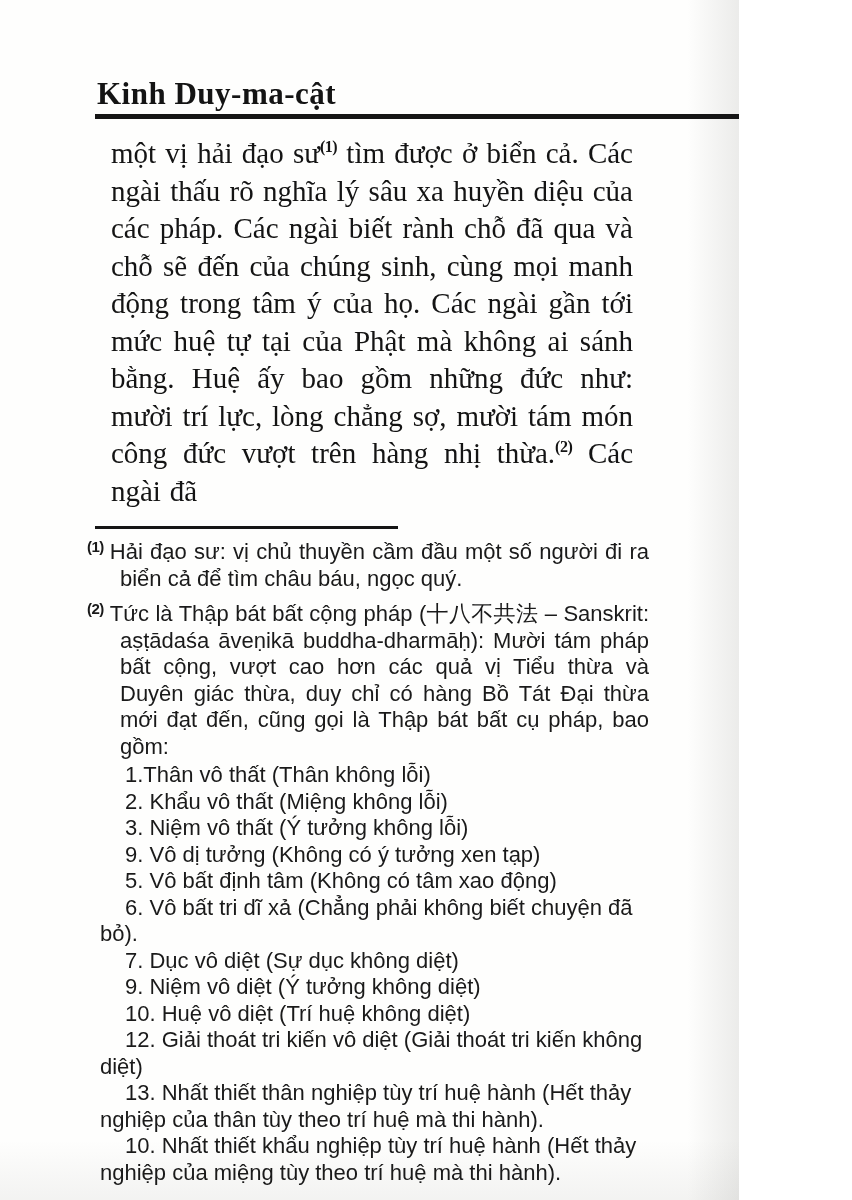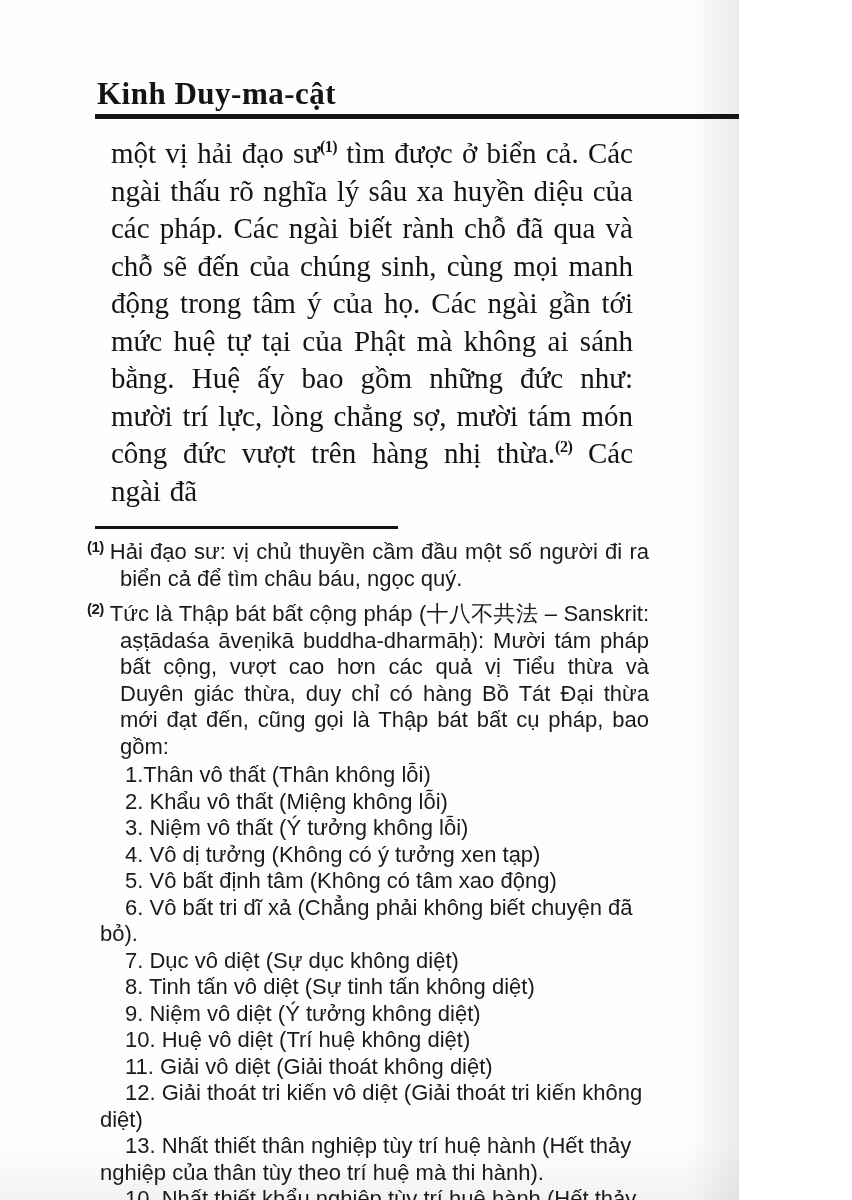--- a/index.html
+++ b/index.html
@@ -117,28 +117,26 @@
 
     <p class="fn-para"><sup class="fn-marker">(1)</sup><span>Hải đạo sư: vị chủ thuyền cầm đầu một số người đi ra biển cả để tìm châu báu, ngọc quý.</span></p>
 
     <div>
       <p class="fn-para intro"><sup class="fn-marker">(2)</sup><span>Tức là Thập bát bất cộng pháp (十八不共法 – Sanskrit: aṣṭādaśa āveṇikā buddha-dharmāḥ): Mười tám pháp bất cộng, vượt cao hơn các quả vị Tiểu thừa và Duyên giác thừa, duy chỉ có hàng Bồ Tát Đại thừa mới đạt đến, cũng gọi là Thập bát bất cụ pháp, bao gồm:</span></p>
 
       <ul class="fn-list">
         <li>1.Thân vô thất (Thân không lỗi)</li>
         <li>2. Khẩu vô thất (Miệng không lỗi)</li>
         <li>3. Niệm vô thất (Ý tưởng không lỗi)</li>
-        <li>4. Vô dị tưởng (Không có ý tưởng xen tạp)</li>
+        <li>9. Vô dị tưởng (Không có ý tưởng xen tạp)</li>
         <li>5. Vô bất định tâm (Không có tâm xao động)</li>
         <li>6. Vô bất tri dĩ xả (Chẳng phải không biết chuyện đã bỏ).</li>
         <li>7. Dục vô diệt (Sự dục không diệt)</li>
-        <li>8. Tinh tấn vô diệt (Sự tinh tấn không diệt)</li>
         <li>9. Niệm vô diệt (Ý tưởng không diệt)</li>
         <li>10. Huệ vô diệt (Trí huệ không diệt)</li>
-        <li>11. Giải vô diệt (Giải thoát không diệt)</li>
         <li>12. Giải thoát tri kiến vô diệt (Giải thoát tri kiến không diệt)</li>
         <li>13. Nhất thiết thân nghiệp tùy trí huệ hành (Hết thảy nghiệp của thân tùy theo trí huệ mà thi hành).</li>
         <li>10. Nhất thiết khẩu nghiệp tùy trí huệ hành (Hết thảy nghiệp của miệng tùy theo trí huệ mà thi hành).</li>
       </ul>
     </div>
 
   </section>
 
   <div class="page-number">12</div>
 

